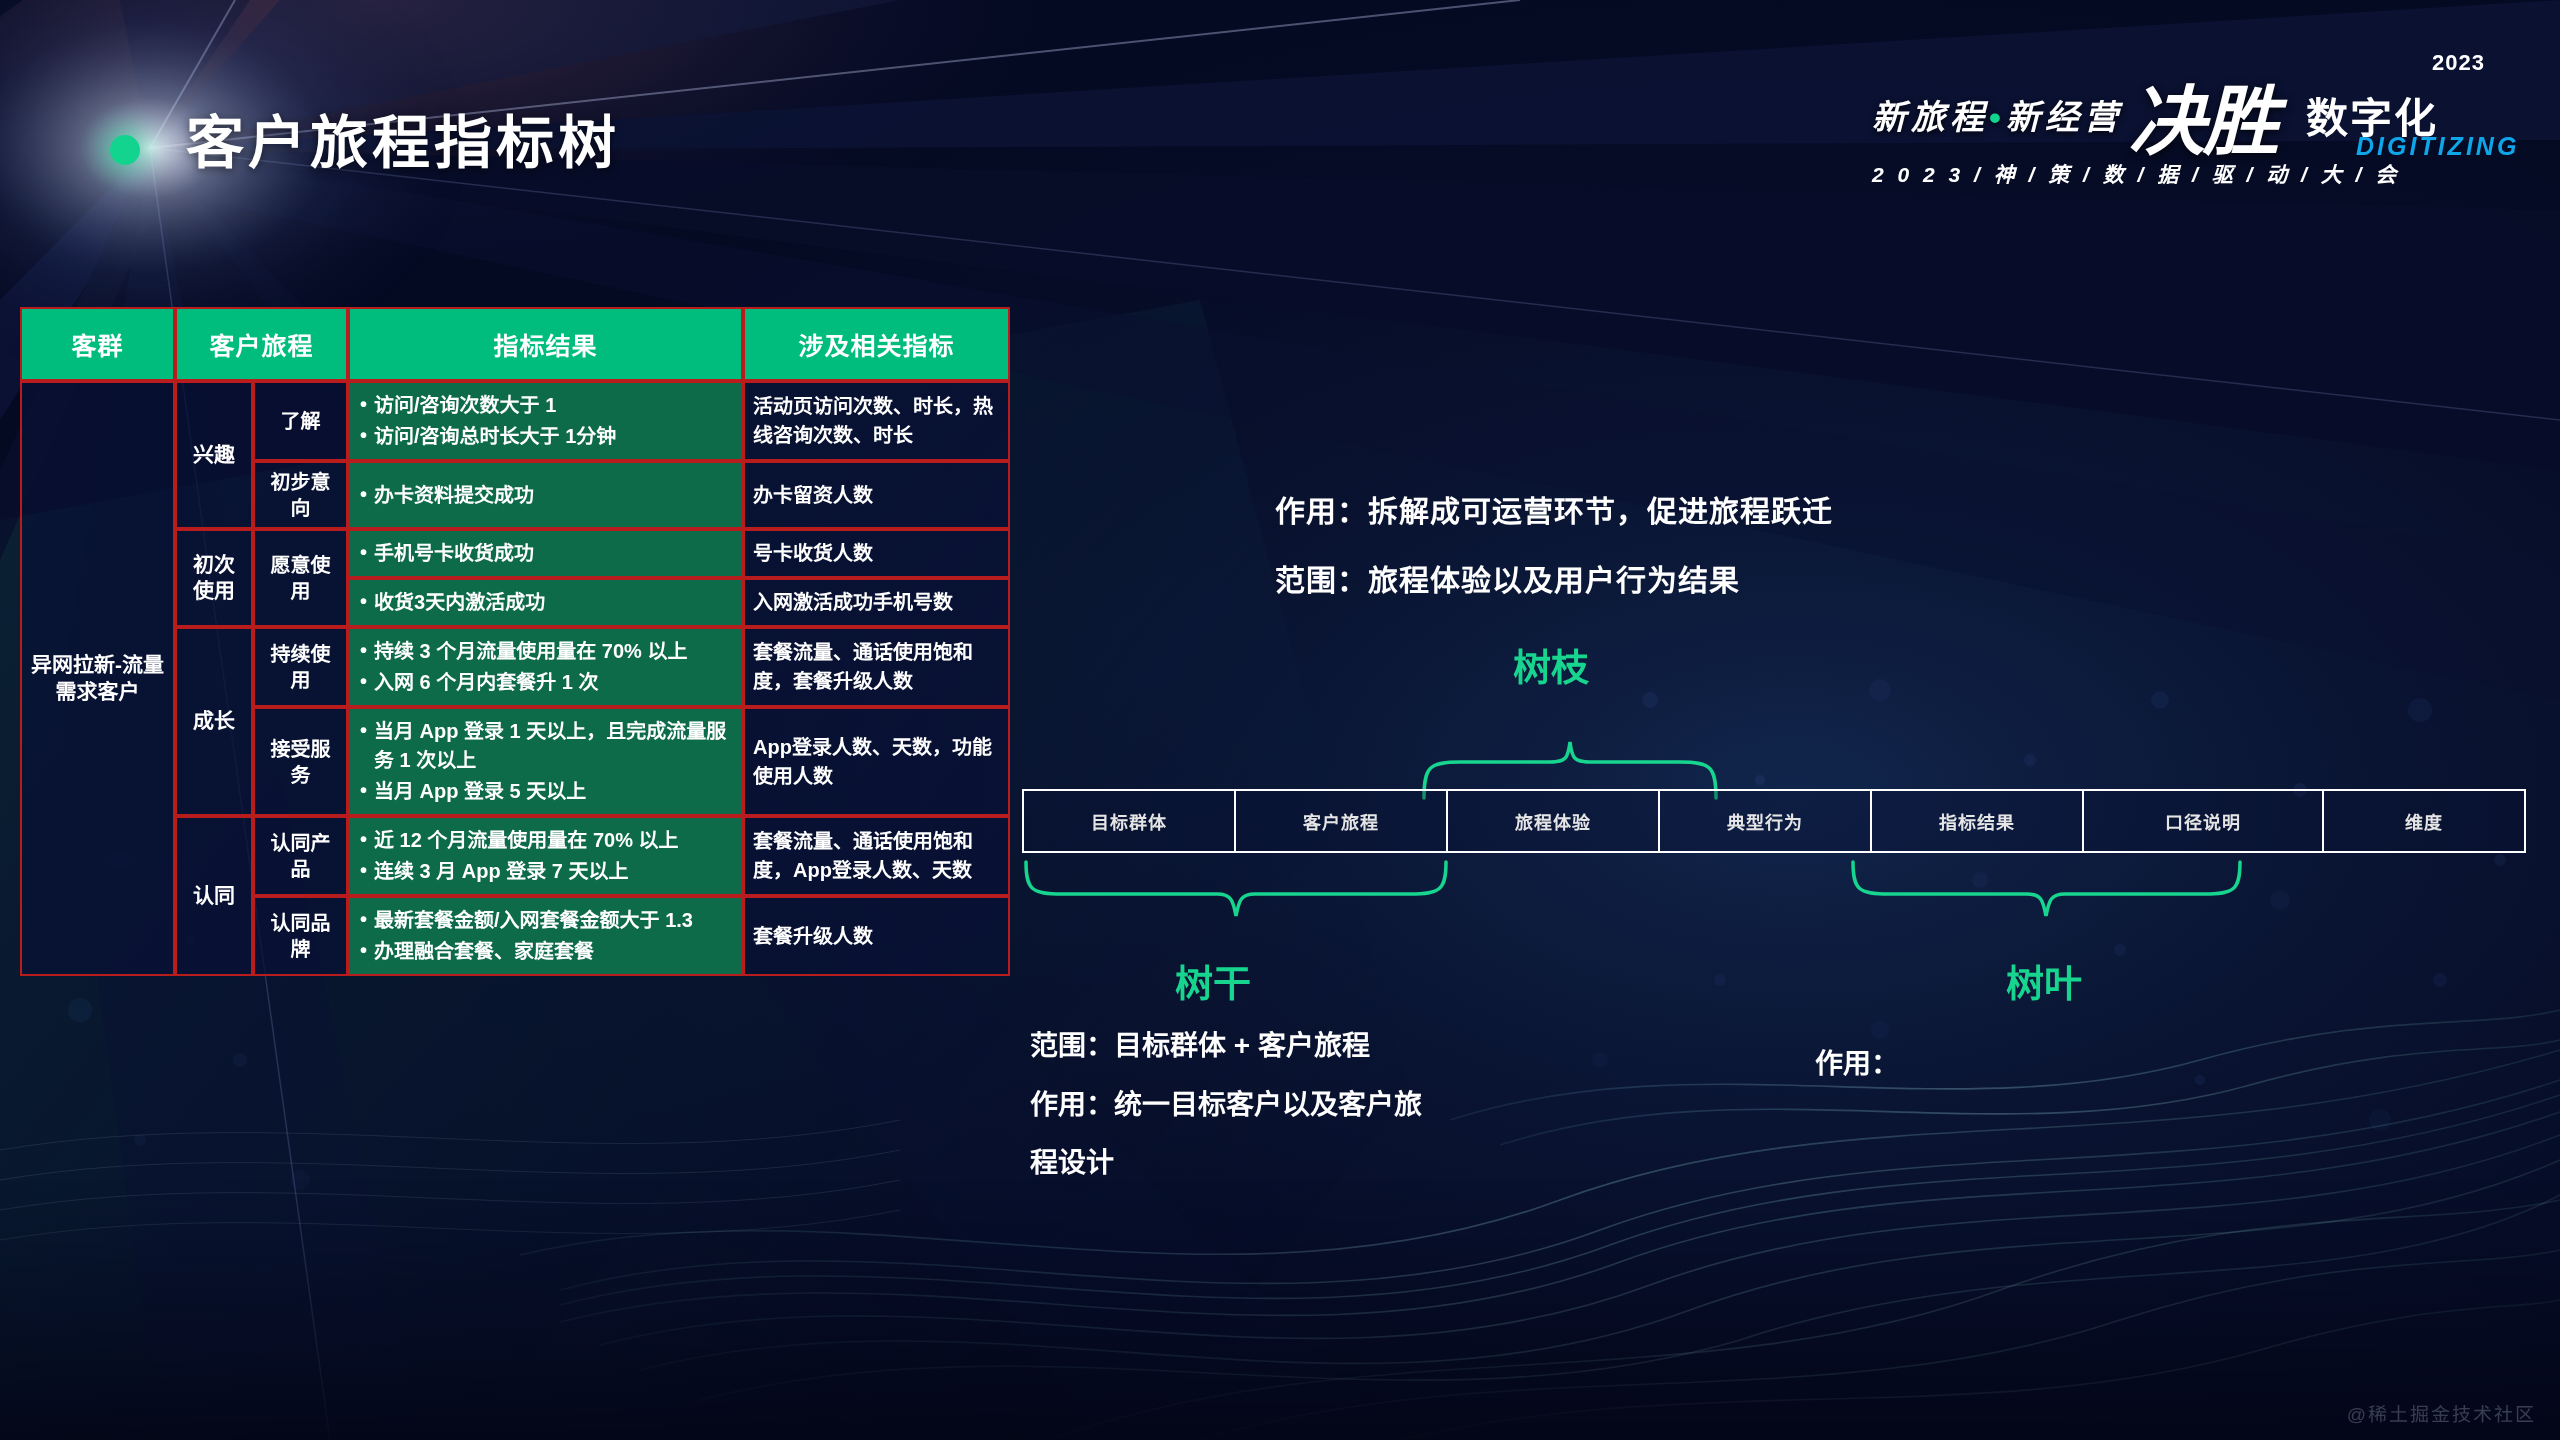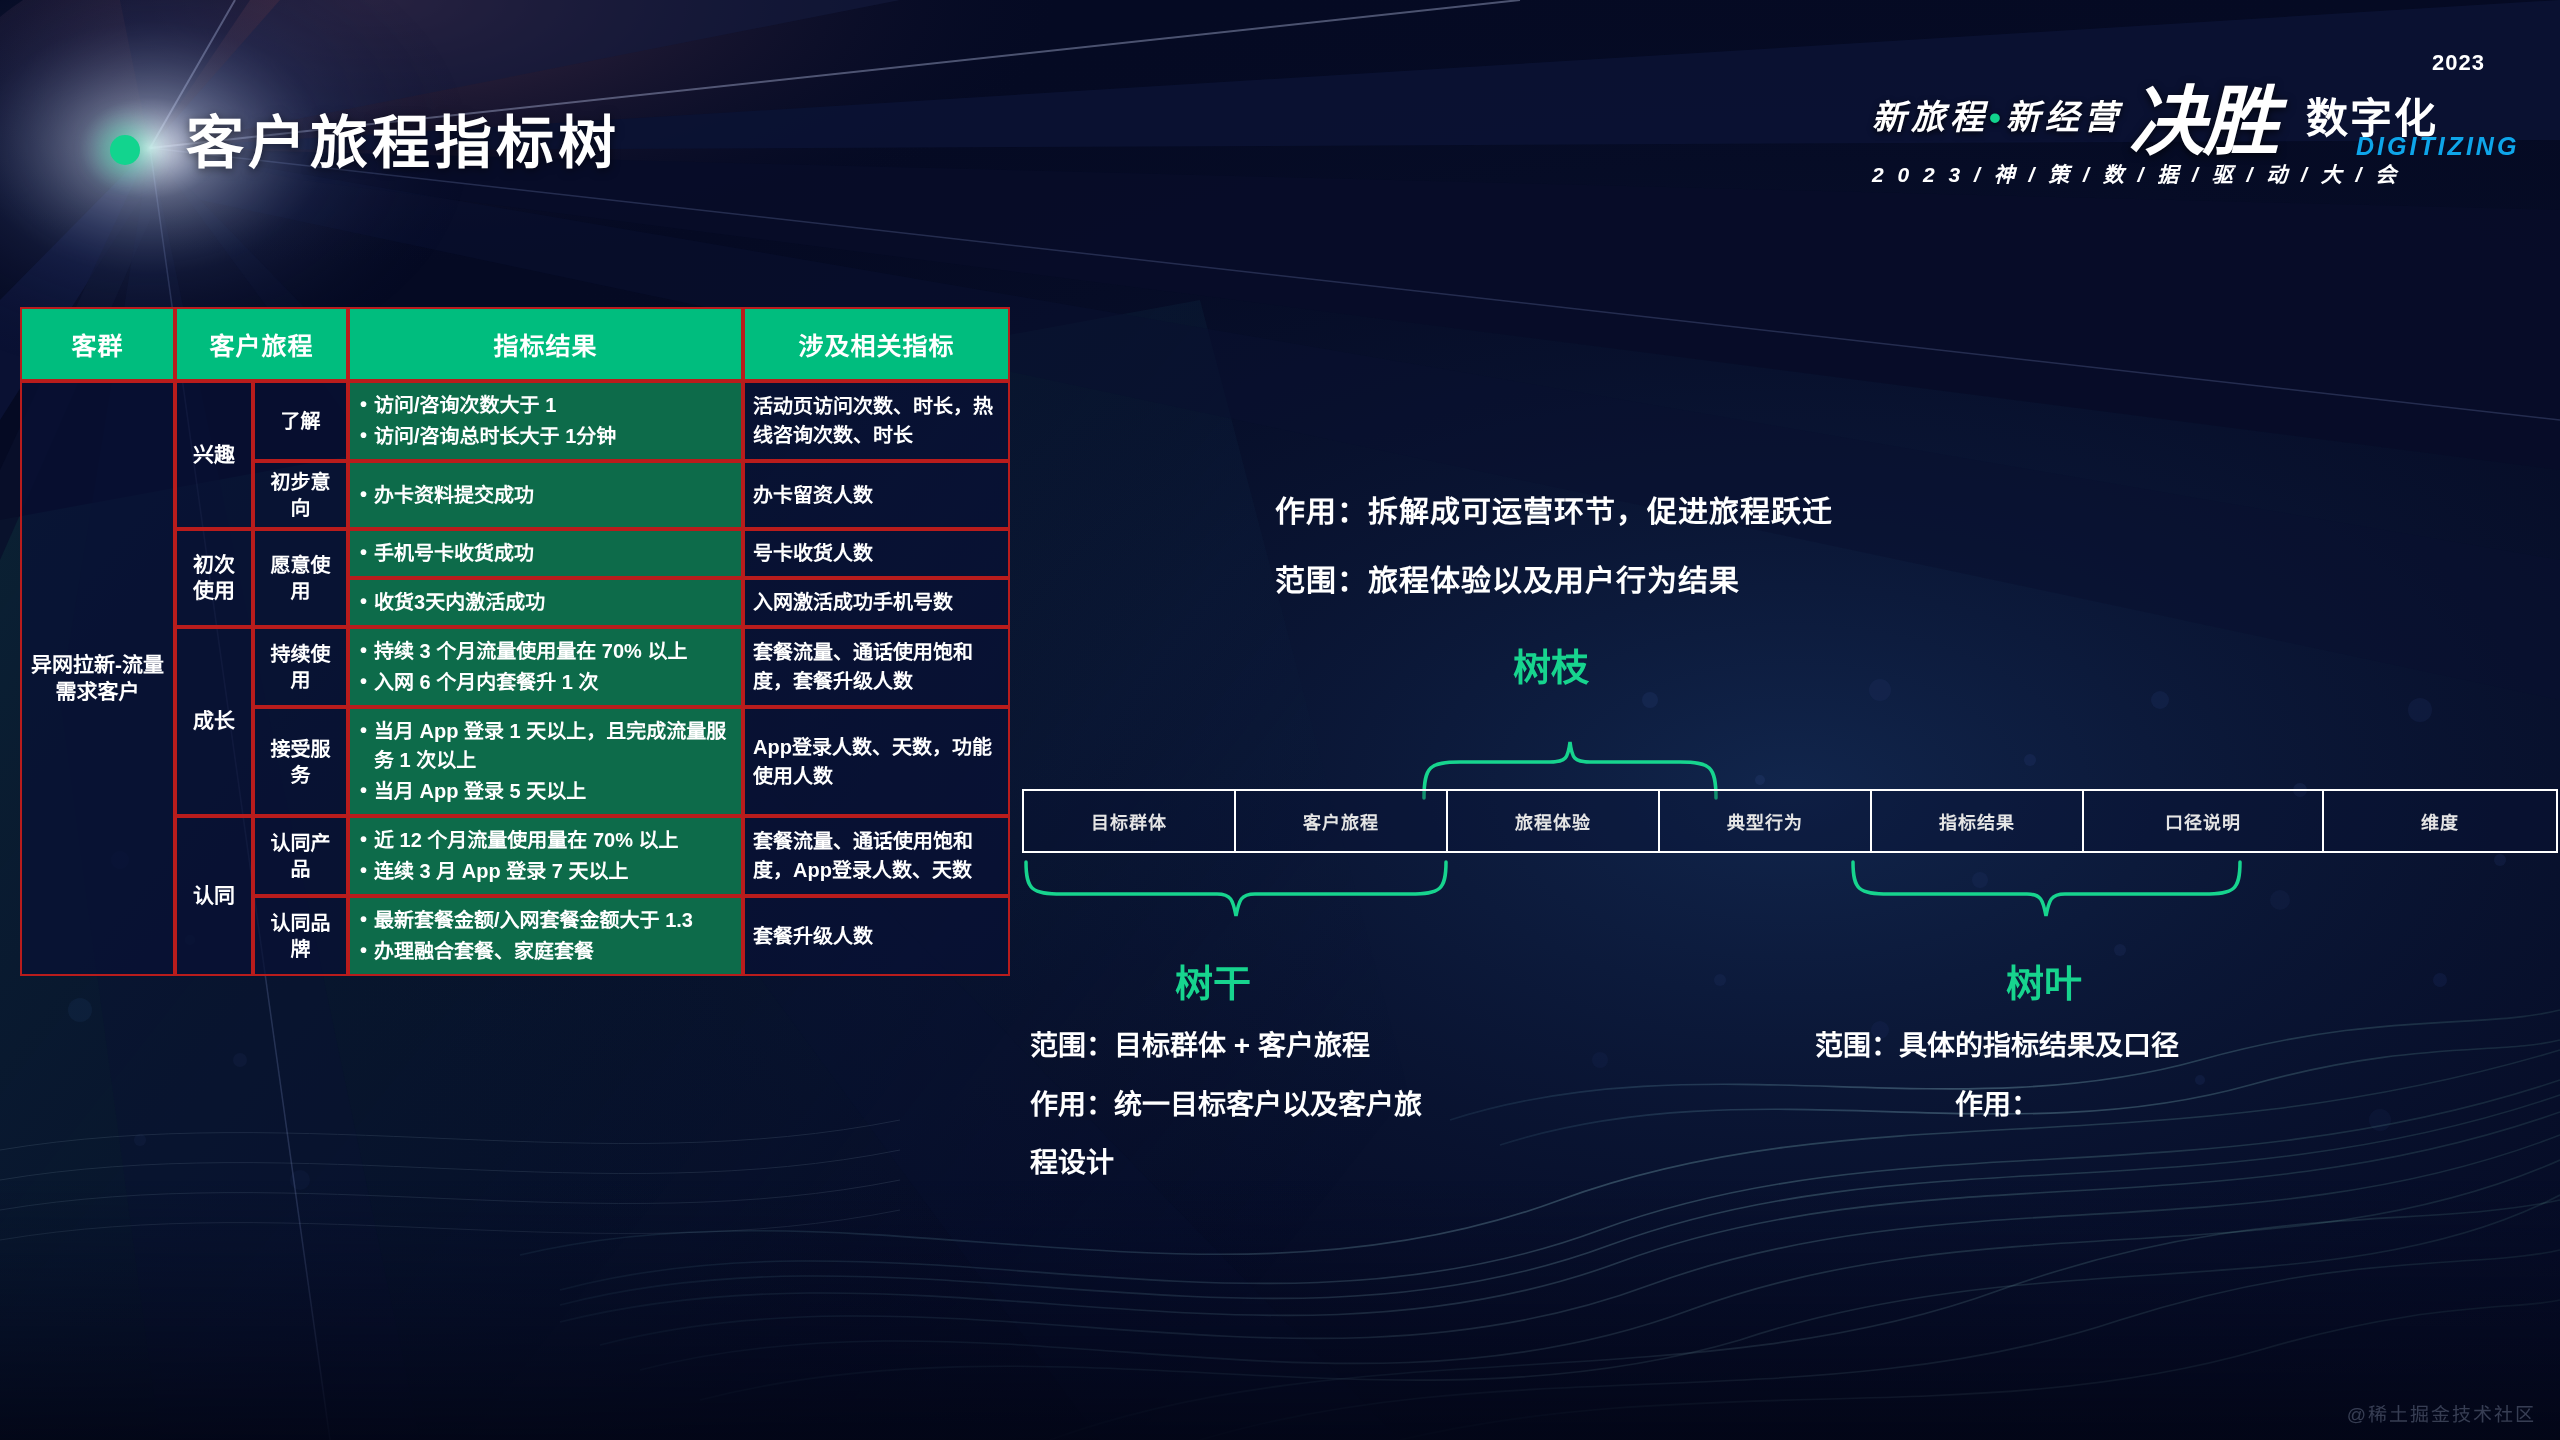--- a/index.html
+++ b/index.html
@@ -397,30 +397,29 @@
 <div class="branch-label" id="lbl-gan">树干</div>
 <div class="branch-label" id="lbl-ye">树叶</div>
 
 <div class="boxrow">
   <div class="bx" style="width:214px">目标群体</div>
   <div class="bx" style="width:214px">客户旅程</div>
   <div class="bx" style="width:214px">旅程体验</div>
   <div class="bx" style="width:214px">典型行为</div>
   <div class="bx" style="width:214px">指标结果</div>
   <div class="bx" style="width:242px">口径说明</div>
-  <div class="bx" style="width:236px">维度</div>
+  <div class="bx" style="width:204px">维度</div>
 </div>
 
 <div class="desc" id="desc-gan">
   <div>范围：目标群体 + 客户旅程</div>
   <div style="height:18px"></div>
   <div>作用：统一目标客户以及客户旅</div>
   <div style="height:18px"></div>
   <div>程设计</div>
 </div>
 
 <div class="desc" id="desc-ye">
-  <div class="ctr">范围：具体的指标结果及口径</div>
   <div style="height:18px"></div>
   <div class="ctr">作用：</div>
 </div>
 
 <div class="watermark">@稀土掘金技术社区</div>
 
 </body></html>

